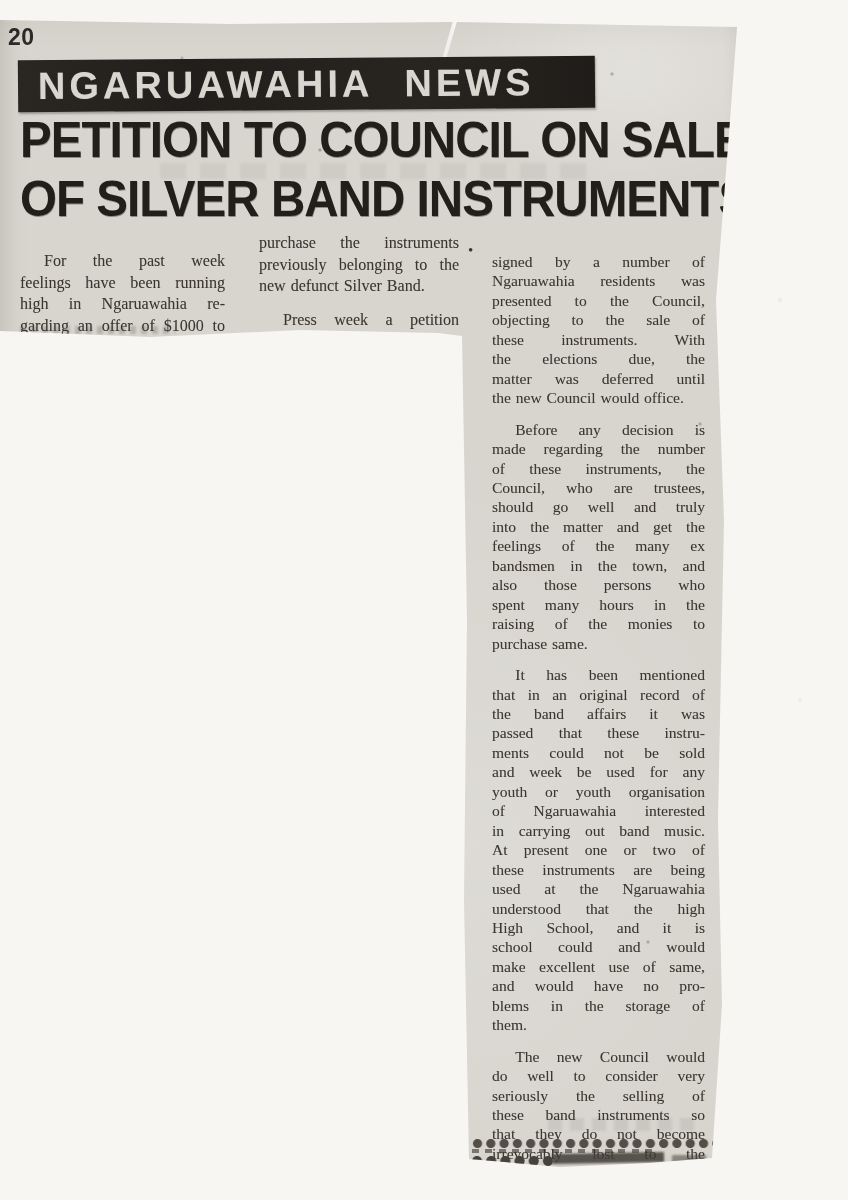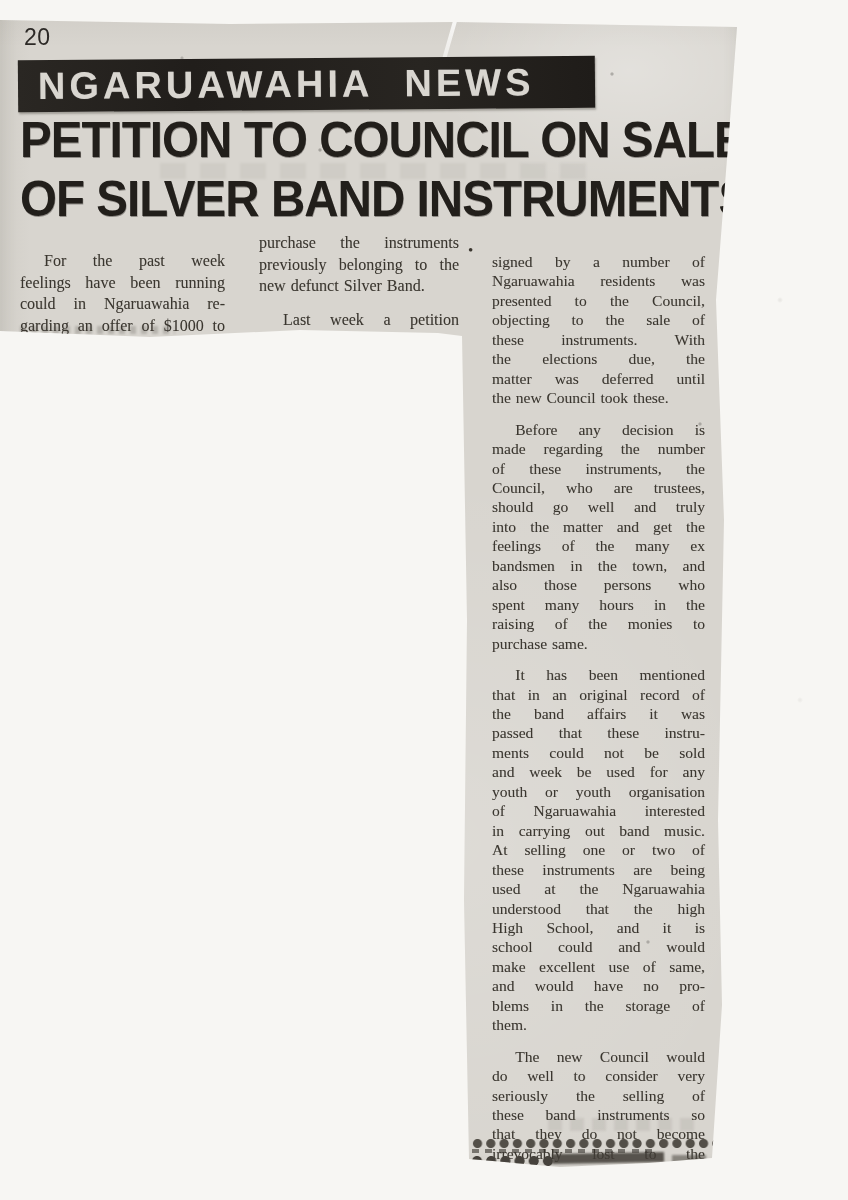--- a/index.html
+++ b/index.html
@@ -32,23 +32,23 @@
     clip-path: polygon(
       0px 20px, 230px 24px, 455px 22px, 737px 27px,
       730px 120px, 716px 300px, 724px 520px, 718px 820px, 722px 1005px, 712px 1158px,
       648px 1163px, 560px 1167px, 469px 1159px,
       464px 900px, 467px 620px, 462px 336px,
       438px 333px, 300px 330px, 150px 337px, 0px 331px);
     box-shadow: inset 0 0 18px rgba(80,75,66,.14);
   }
   
   .page-num{
-    position:absolute;left:24px;top:24px;
-    font-family:"Liberation Sans","DejaVu Sans",sans-serif;
-    font-weight:normal;font-size:23px;color:#2c2926;letter-spacing:.5px;
+    position:absolute;left:8px;top:24px;
+    font-family:"Liberation Sans","DejaVu Sans",sans-serif;
+    font-weight:bold;font-size:23px;color:#2c2926;letter-spacing:.5px;
   }
   .masthead{
     position:absolute;left:96px;top:30px;
     font-family:"Liberation Sans","DejaVu Sans",sans-serif;
     font-weight:bold;font-size:15.5px;color:#2e2b27;
     word-spacing:7px;letter-spacing:.4px;transform:rotate(-.2deg);margin-top:40px;
   }
   
   .banner{
     position:absolute;left:18px;top:58px;width:577px;height:52px;
@@ -134,48 +134,48 @@
       <span class="hl">PETITION TO COUNCIL ON SALE</span>
       <span class="hl">OF SILVER BAND INSTRUMENTS</span>
     </h1>
 
     <div class="ghost-a"></div>
 
     <div class="col col-1">
       <div class="para indent cont">
           <div class="tl">For the past week</div>
           <div class="tl">feelings have been running</div>
-          <div class="tl">could in Ngaruawahia re-</div>
+          <div class="tl">high in Ngaruawahia re-</div>
           <div class="tl">garding an offer of $1000 to</div>
         </div>
     </div>
     <div class="remnant"></div>
 
     <div class="col col-2">
       <div class="para">
           <div class="tl">purchase the instruments</div>
           <div class="tl">previously belonging to the</div>
           <div class="tl">new defunct Silver Band.</div>
         </div>
       <div class="para indent cont">
-          <div class="tl">Last week a petition</div>
+          <div class="tl">Press week a petition</div>
         </div>
     </div>
 
     <div class="col col-3">
       <span class="bullet">•</span>
       <div class="para">
           <div class="tl">signed by a number of</div>
           <div class="tl">Ngaruawahia residents was</div>
           <div class="tl">presented to the Council,</div>
           <div class="tl">objecting to the sale of</div>
           <div class="tl">these instruments. With</div>
           <div class="tl">the elections due, the</div>
           <div class="tl">matter was deferred until</div>
-          <div class="tl">the new Council took these.</div>
+          <div class="tl">the new Council would office.</div>
         </div>
       <div class="para indent">
           <div class="tl">Before any decision is</div>
           <div class="tl">made regarding the number</div>
           <div class="tl">of these instruments, the</div>
           <div class="tl">Council, who are trustees,</div>
           <div class="tl">should go well and truly</div>
           <div class="tl">into the matter and get the</div>
           <div class="tl">feelings of the many ex</div>
           <div class="tl">bandsmen in the town, and</div>
@@ -187,21 +187,21 @@
       <div class="para indent">
           <div class="tl">It has been mentioned</div>
           <div class="tl">that in an original record of</div>
           <div class="tl">the band affairs it was</div>
           <div class="tl">passed that these instru-</div>
           <div class="tl">ments could not be sold</div>
           <div class="tl">and week be used for any</div>
           <div class="tl">youth or youth organisation</div>
           <div class="tl">of Ngaruawahia interested</div>
           <div class="tl">in carrying out band music.</div>
-          <div class="tl">At selling one or two of</div>
+          <div class="tl">At present one or two of</div>
           <div class="tl">these instruments are being</div>
           <div class="tl">used at the Ngaruawahia</div>
           <div class="tl">understood that the high</div>
           <div class="tl">High School, and it is</div>
           <div class="tl">school could and would</div>
           <div class="tl">make excellent use of same,</div>
           <div class="tl">and would have no pro-</div>
           <div class="tl">blems in the storage of</div>
           <div class="tl">them.</div>
         </div>

